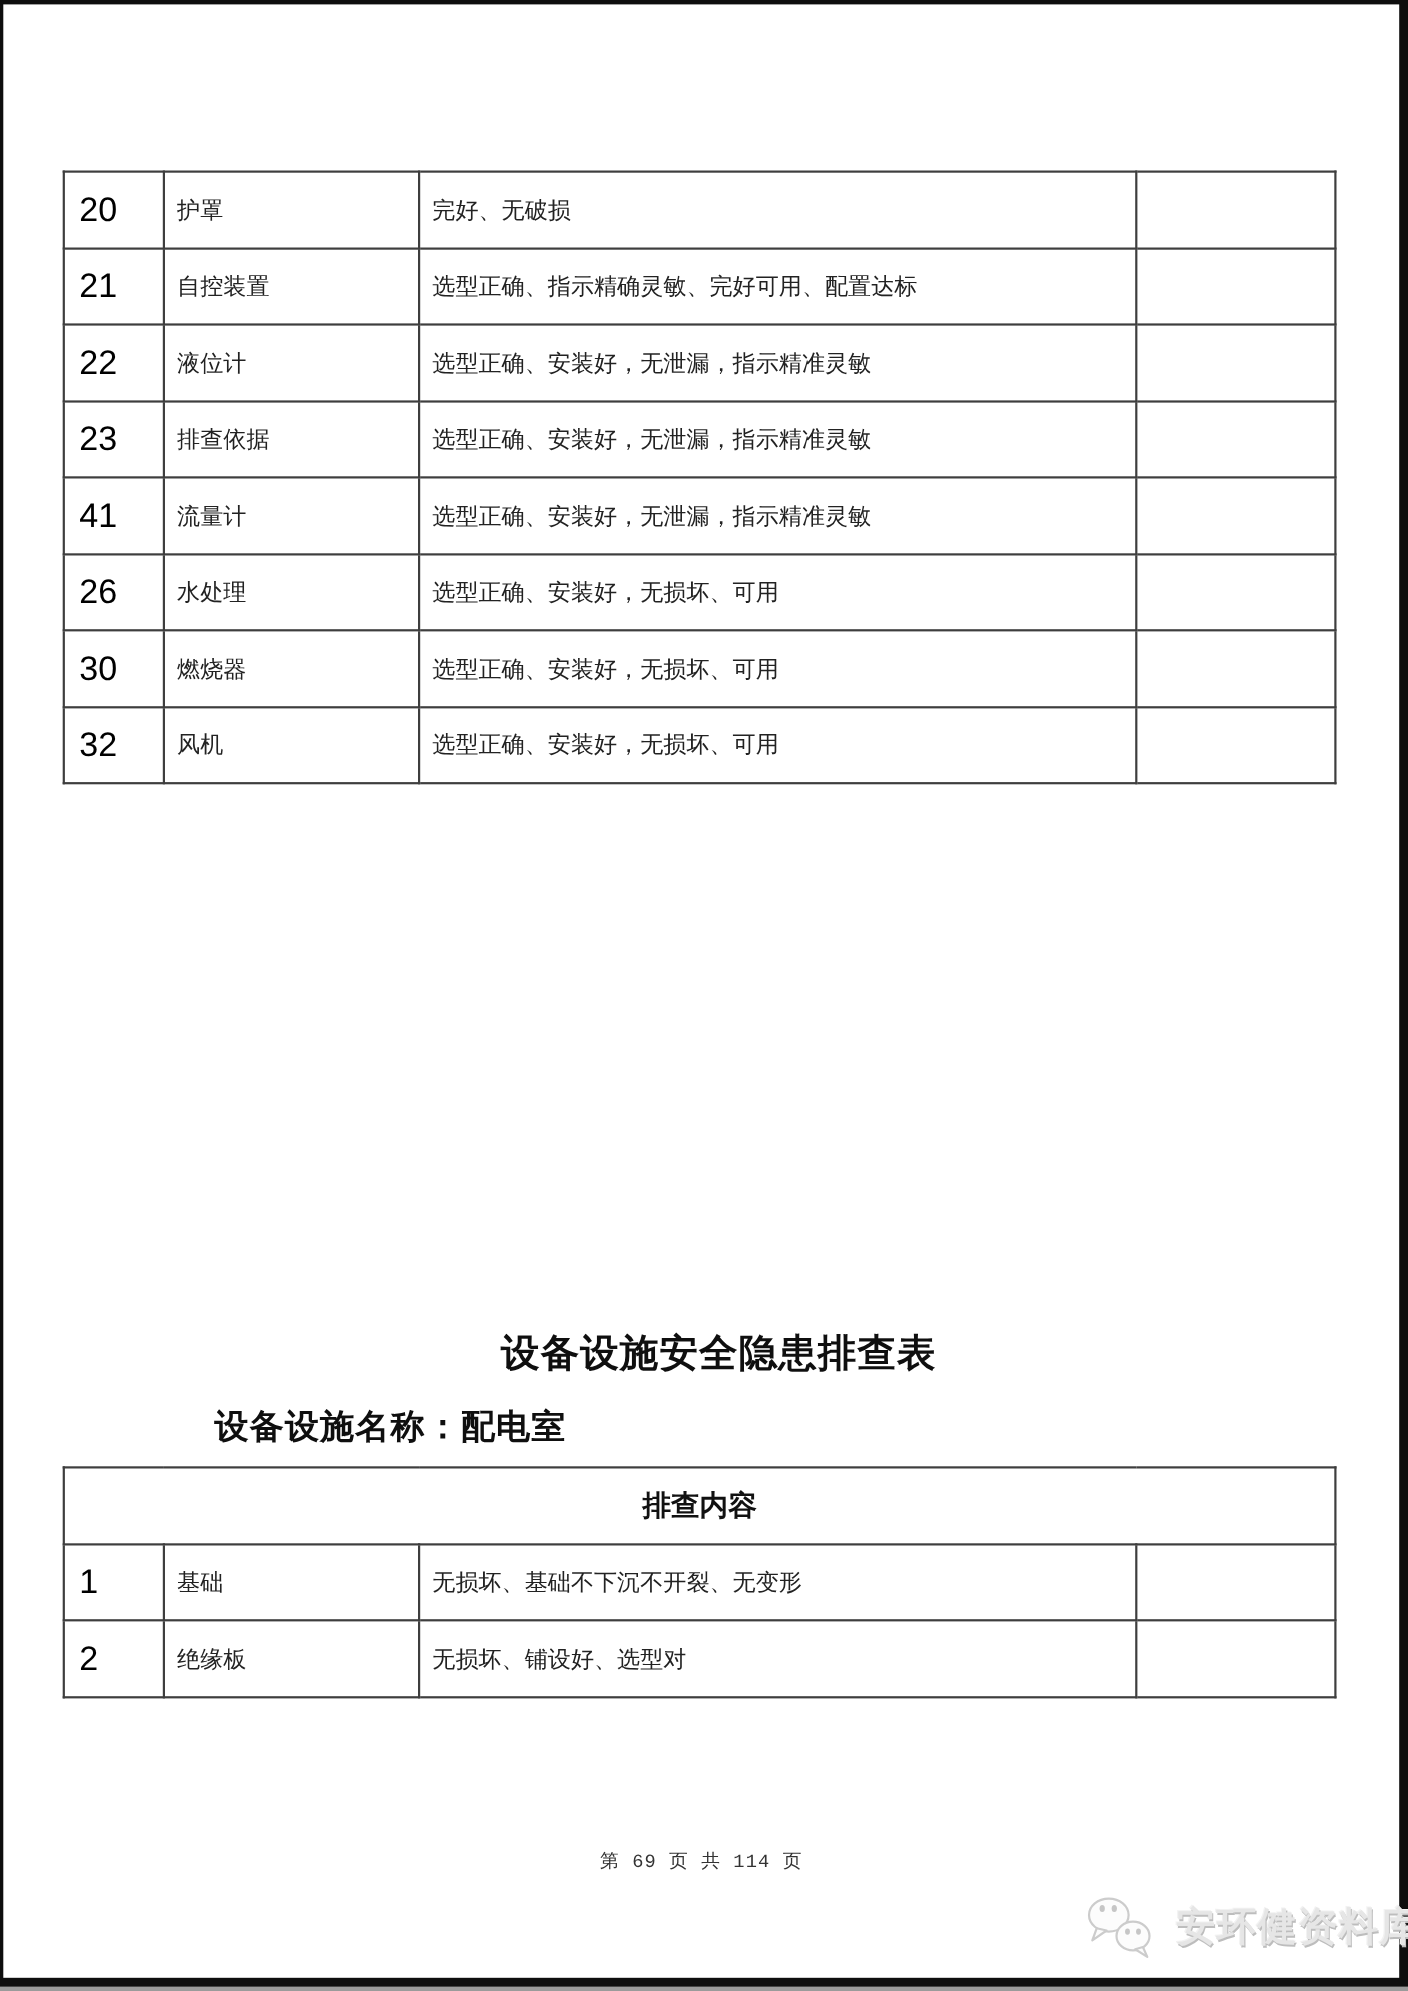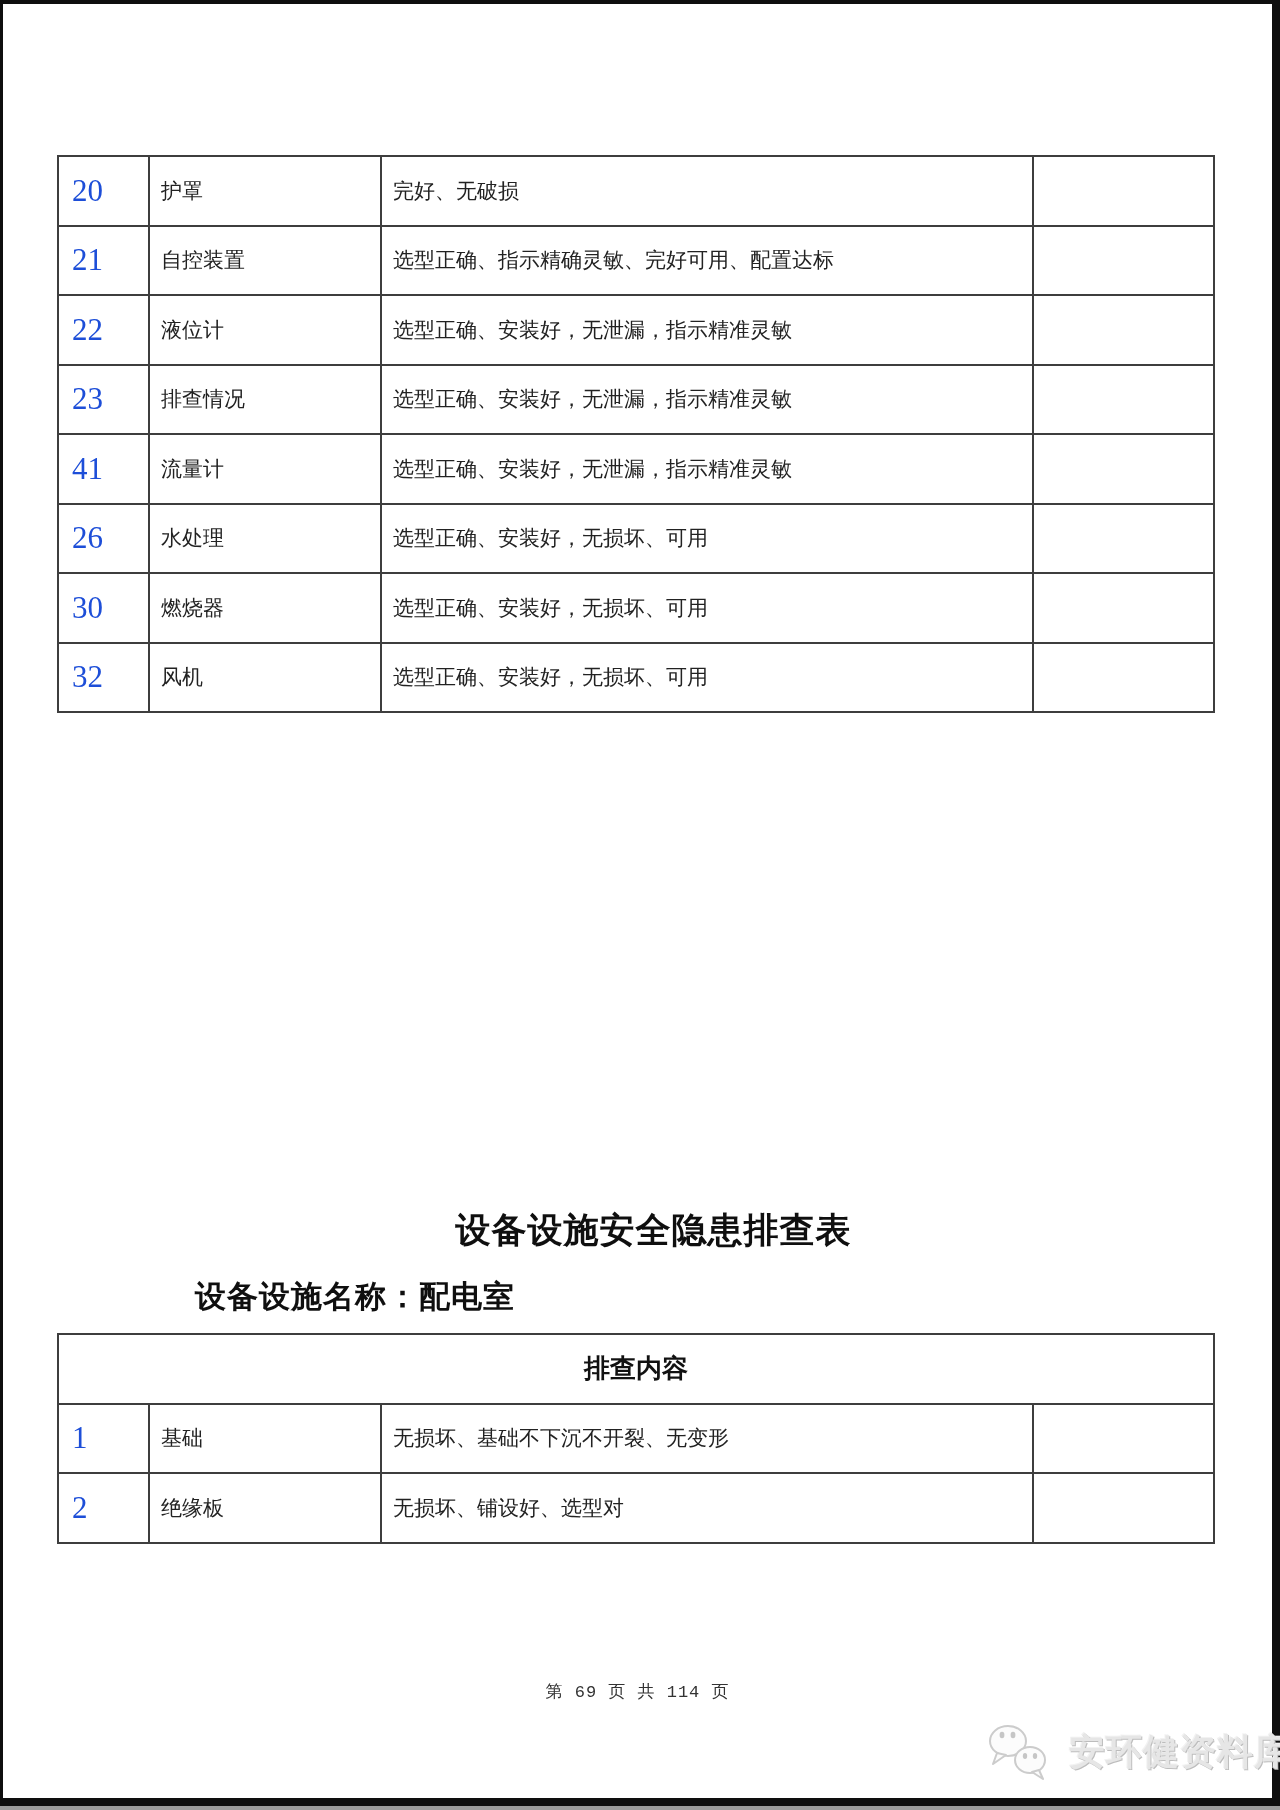--- a/index.html
+++ b/index.html
@@ -20,22 +20,22 @@
   }
   .tbl-top{top:151px;}
   .tbl-bottom{top:1329px;}
   .tbl td{
     border:2px solid #3e3e3e;vertical-align:middle;overflow:hidden;
     white-space:nowrap;
   }
   .tbl tr.r{height:69.5px;}
   .tbl tr.r70{height:70px;}
   td.c-no{
-    font-family:Liberation Serif, serif;
-    font-size:31px;padding-left:13px;color:#1d4ed8;border-radius:11px;
+    font-family:Liberation Sans, sans-serif;
+    font-size:31px;padding-left:13px;color:#000000;border-radius:11px;
   }
   td.c-item,td.c-basis{
     font-size:21px;padding-left:11px;color:#222;
     font-family:Liberation Sans, sans-serif;
     border-radius:20px;
   }
   td.th{
     font-family:"Liberation Sans","DejaVu Sans",sans-serif;
     font-weight:700;font-size:26px;text-align:center;color:#111;
     padding:12px;
@@ -96,21 +96,21 @@
           <td class="c-status"></td>
         </tr>
         <tr class="r">
           <td class="c-no">22</td>
           <td class="c-item">液位计</td>
           <td class="c-basis">选型正确、安装好，无泄漏，指示精准灵敏</td>
           <td class="c-status"></td>
         </tr>
         <tr class="r">
           <td class="c-no">23</td>
-          <td class="c-item">排查情况</td>
+          <td class="c-item">排查依据</td>
           <td class="c-basis">选型正确、安装好，无泄漏，指示精准灵敏</td>
           <td class="c-status"></td>
         </tr>
         <tr class="r">
           <td class="c-no">41</td>
           <td class="c-item">流量计</td>
           <td class="c-basis">选型正确、安装好，无泄漏，指示精准灵敏</td>
           <td class="c-status"></td>
         </tr>
         <tr class="r">

